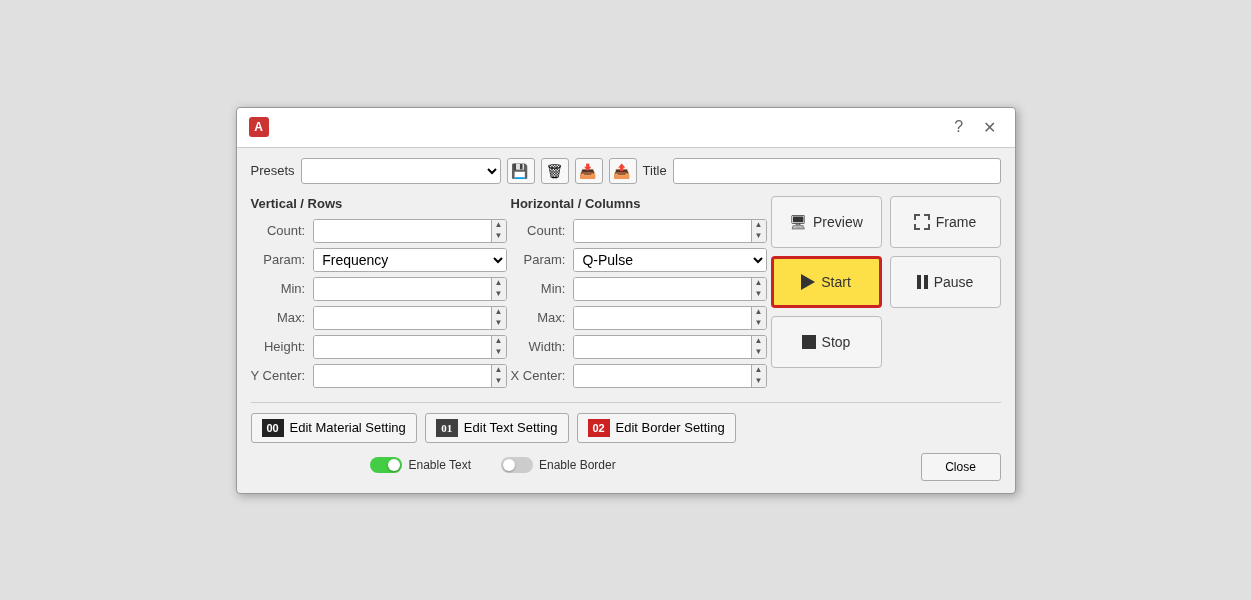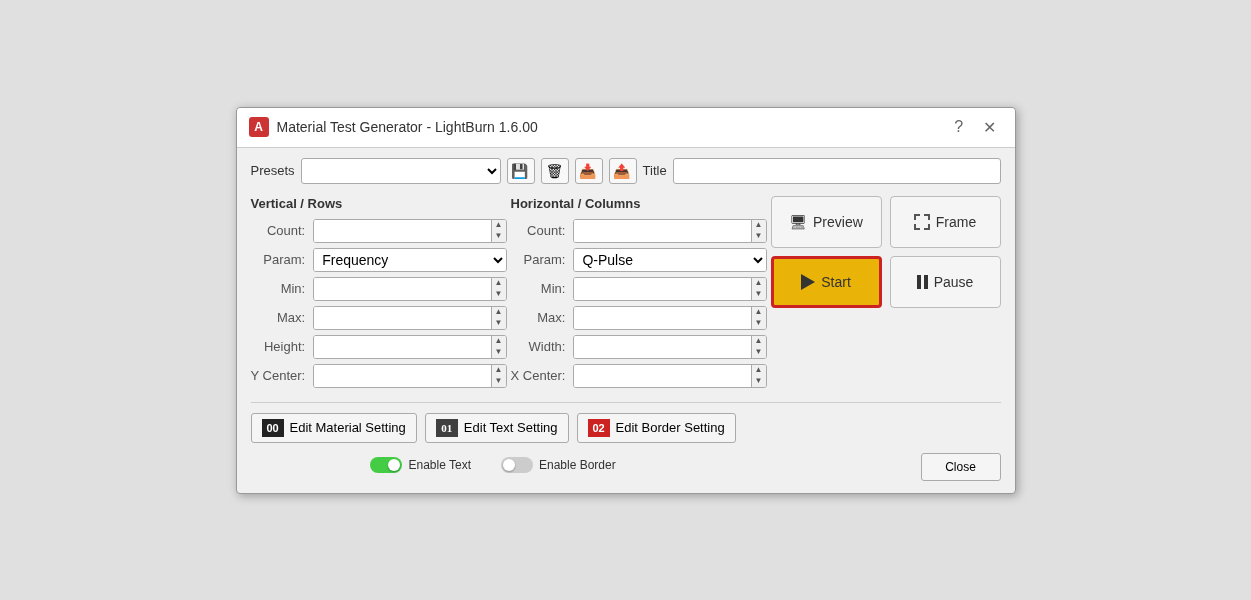--- a/index.html
+++ b/index.html
@@ -208,21 +208,21 @@
       display: flex;
       align-items: center;
       justify-content: center;
       gap: 6px;
       font-size: 14px;
       font-weight: 500;
       color: #333;
     }
     .laser-btn.start-btn {
       border: 3px solid #cc2222;
-      background: #eab308;
+      background: #fde047;
     }
     .laser-btn.stop-btn {
       grid-column: 1;
     }
     .btn-icon-frame {
       width: 16px; height: 16px;
       border: 2px dashed #555;
       display: inline-block;
     }
     .btn-icon-play {
@@ -346,21 +346,20 @@
 </head>
 <body>
 
 <div class="window">
 
   <div class="title-bar">
     <div class="title-bar-left">
       <div class="title-bar-icon">
         <span>A</span>
       </div>
-      <span class="title-bar-title">Material Test Generator - LightBurn 1.6.00</span>
     </div>
     <div class="title-bar-controls">
       <button class="title-btn">?</button>
       <button class="title-btn title-close">✕</button>
     </div>
   </div>
 
   <div class="window-body">
 
     <div class="presets-row">
@@ -516,20 +515,24 @@
             <span class="btn-icon-play"></span>
             <span>Start</span>
           </button>
           <button class="laser-btn">
             <span class="btn-icon-pause">
               <span></span>
                 <span></span>
             </span>
             <span>Pause</span>
           </button>
+          <button class="laser-btn stop-btn" style="grid-column:1;">
+            <span class="btn-icon-stop"></span>
+            <span>Stop</span>
+          </button>
         </div>
       </div>
 
     </div>
 
     <div class="bottom-section">
       <div class="bottom-left">
         <div class="bottom-row">
           <button class="edit-btn">
             <span class="badge badge-black">00</span>

